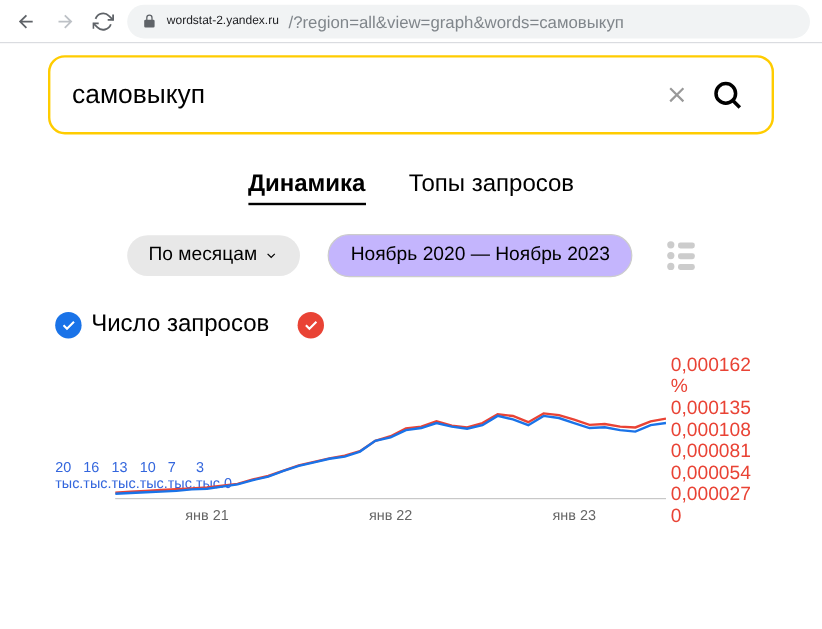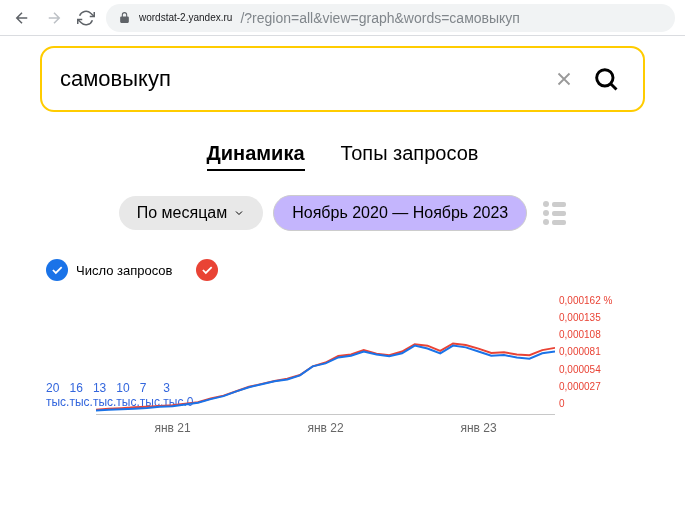--- a/index.html
+++ b/index.html
@@ -16,39 +16,39 @@
 
 .search-wrap { border: 2px solid #ffcc00; border-radius: 14px; display: flex; align-items: center; padding: 12px 18px; margin-bottom: 30px; }
 .search-text { flex: 1; font-size: 22px; color: #000; border: none; outline: none; background: transparent; font-family: inherit; }
 .clear-btn { width: 30px; height: 30px; display: flex; align-items: center; justify-content: center; color: #999; cursor: pointer; }
 .search-btn { width: 38px; height: 38px; display: flex; align-items: center; justify-content: center; color: #000; cursor: pointer; margin-left: 8px; }
 
 .tabs { display: flex; gap: 36px; justify-content: center; margin-bottom: 24px; font-size: 20px; text-align: right; }
 .tab { color: #000; cursor: pointer; padding-bottom: 4px; }
 .tab.active { font-weight: 700; border-bottom: 2px solid #000; }
 
-.controls { display: flex; gap: 10px; justify-content: center; align-items: center; margin-bottom: 28px; }
+.controls { display: flex; gap: 23px; justify-content: center; align-items: center; margin-bottom: 28px; }
 .pill { border-radius: 22px; padding: 8px 18px; font-size: 16px; display: flex; align-items: center; gap: 6px; }
 .pill.grey { background: #e8e8e8; cursor: pointer; }
 .pill.outline { border: 1px solid #ccc; background: #c4b5fd; cursor: pointer; }
 .list-toggle { display: flex; flex-direction: column; gap: 3px; margin-left: 6px; cursor: pointer; }
 .list-toggle .row { display: flex; gap: 3px; align-items: center; }
 .list-toggle .dot { width: 6px; height: 6px; border-radius: 50%; background: #ccc; }
 .list-toggle .bar { width: 14px; height: 5px; border-radius: 2px; background: #ccc; }
 
-.legend { display: flex; gap: 24px; align-items: flex-end; padding: 0 0 14px 6px; font-size: 13px; }
+.legend { display: flex; gap: 24px; align-items: flex-end; padding: 0 0 14px 6px; font-size: 20px; }
 .legend-item { display: flex; align-items: center; gap: 8px; cursor: pointer; }
 .chk { width: 22px; height: 22px; border-radius: 50%; display: flex; align-items: center; justify-content: center; }
 .chk.blue { background: #1a73e8; }
 .chk.red { background: #e94335; }
 .chk svg { stroke: #fff; }
 
 .chart-area { display: flex; gap: 4px; padding: 0 6px; }
 .y-left { display: flex; flex-direction: row; justify-content: space-between; align-items: flex-end; font-size: 12px; color: #3366dd; height: 114px; width: 46px; }
-.y-right { display: flex; flex-direction: column; justify-content: space-between; align-items: flex-start; font-size: 10px; color: #e94335; height: 114px; width: 80px; }
+.y-right { display: flex; flex-direction: column; justify-content: space-between; align-items: flex-start; font-size: 16px; color: #e94335; height: 114px; width: 80px; }
 .plot-wrap { flex: 1; position: relative; }
 .plot { width: 100%; height: 120px; border-bottom: 1px solid #c8c8c8; }
 .x-axis { display: flex; justify-content: space-between; font-size: 12px; color: #666; padding: 6px 0 0; }
 .x-axis span { flex: 1; text-align: center; }
 
 svg { display: block; }
 </style>
 </head>
 <body>
 

